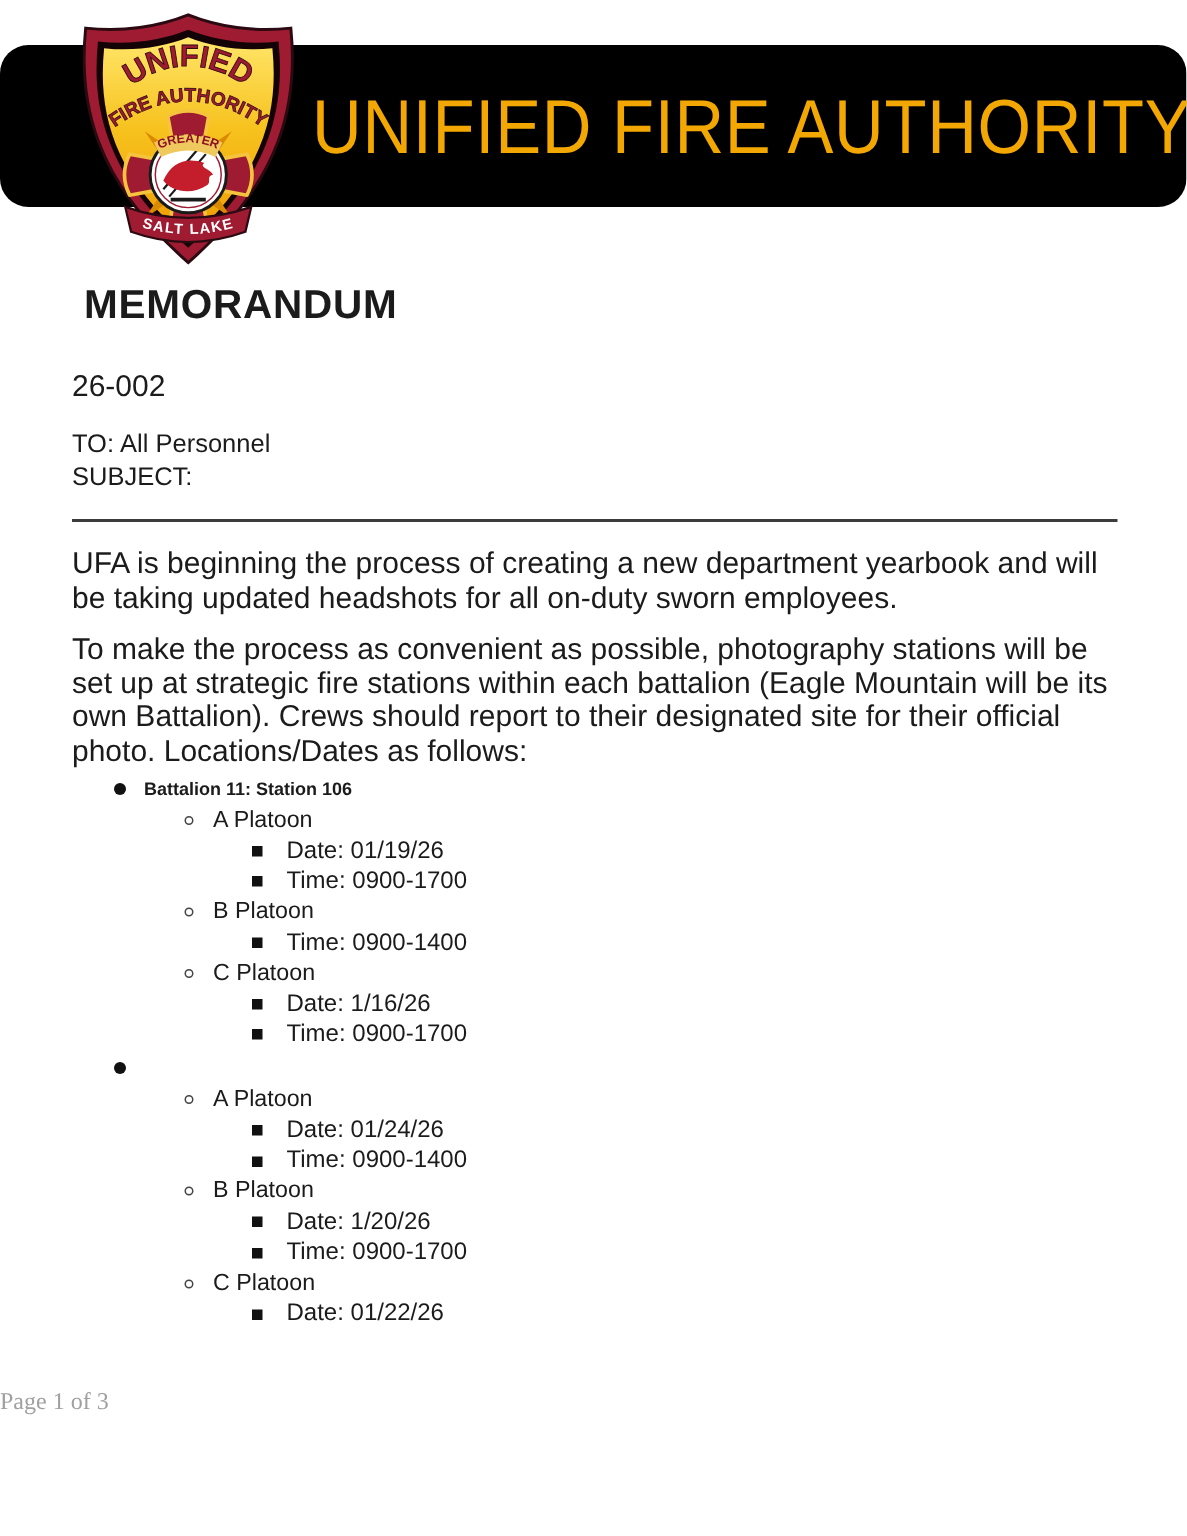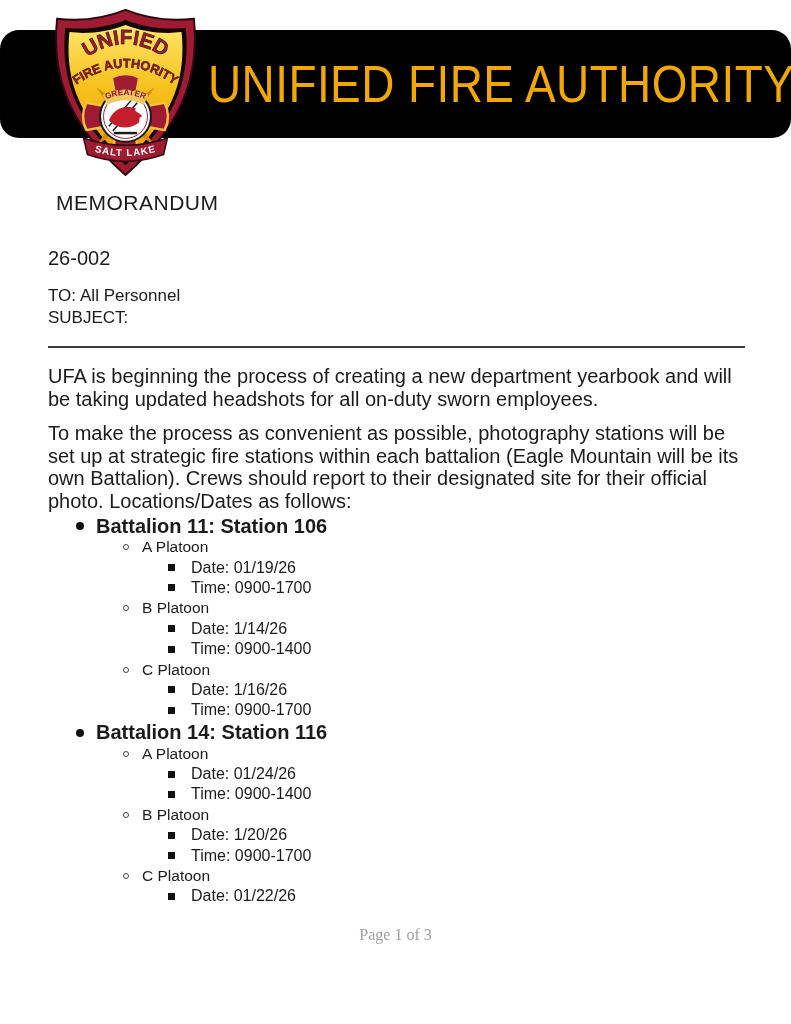--- a/index.html
+++ b/index.html
@@ -28,44 +28,44 @@
     white-space:nowrap;
     transform:scaleX(0.9);
     transform-origin:left center;
   }
 
   
   .logo { position:absolute; left:52px; top:7px; width:147px; height:171px; }
 
   
   .content { position:absolute; top:0; left:0; width:791px; padding:0 48px; }
-  .memo-heading { margin:188px 0 0 8px; font-size:21px; line-height:30px; font-weight:normal; letter-spacing:0.5px; }
+  .memo-heading { margin:188px 0 0 8px; font-size:27px; line-height:30px; font-weight:bold; letter-spacing:0.5px; }
   .memo-meta { margin-top:27px; font-size:20px; line-height:27px; }
   .fields { margin-top:13px; font-size:17px; line-height:22px; }
   .field-row { display:flex; }
   .field-value { margin-left:4px; }
   .divider { margin-top:17px; border:none; border-top:2px solid #3c3c3c; width:697px; }
   .para { margin-top:12px; font-size:20px; line-height:22.5px; max-width:700px; }
   .para.first { margin-top:17px; }
 
   
   .battalions { margin-top:3px; list-style:none; }
   .b-row { display:flex; align-items:center; }
-  .lvl1 { margin-left:28px; height:22px; font-size:20px; font-weight:bold; margin-top:1px; }
+  .lvl1 { margin-left:28px; height:22px; font-size:12px; font-weight:bold; margin-top:1px; }
   .lvl2 { margin-left:75px; height:20.4px; font-size:15.5px; }
   .lvl3 { margin-left:120px; height:20.4px; font-size:16px; }
   .m { display:inline-block; flex:none; }
   .m1 { width:8px; height:8px; background:#111; border-radius:50%; margin-right:12px; }
   .m2 { width:6px; height:6px; border:1.5px solid #444; border-radius:50%; margin-right:13px; }
   .m3 { width:7px; height:7px; background:#111; margin-right:16px; }
 
   
   .page-footer {
     position:absolute; top:926px; left:0; width:791px;
-    text-align:center;
+    text-align:left;
     font-family:"Liberation Serif", serif;
     font-size:16px;
     color:#a0a0a0;
   }
 
   svg text { font-family:"Liberation Sans", sans-serif; }
 </style>
 </head>
 <body>
 
@@ -181,41 +181,36 @@
         <li class="b-row lvl3">
           <span class="m m3"></span>
           <span>Time: 0900-1700</span>
         </li>
         <li class="b-row lvl2">
           <span class="m m2"></span>
           <span>B Platoon</span>
         </li>
         <li class="b-row lvl3">
           <span class="m m3"></span>
-          <span>Date: 1/14/26</span>
-        </li>
-        <li class="b-row lvl3">
-          <span class="m m3"></span>
           <span>Time: 0900-1400</span>
         </li>
         <li class="b-row lvl2">
           <span class="m m2"></span>
           <span>C Platoon</span>
         </li>
         <li class="b-row lvl3">
           <span class="m m3"></span>
           <span>Date: 1/16/26</span>
         </li>
         <li class="b-row lvl3">
           <span class="m m3"></span>
           <span>Time: 0900-1700</span>
         </li>
         <li class="b-row lvl1">
           <span class="m m1"></span>
-          <span>Battalion 14: Station 116</span>
         </li>
         <li class="b-row lvl2">
           <span class="m m2"></span>
           <span>A Platoon</span>
         </li>
         <li class="b-row lvl3">
           <span class="m m3"></span>
           <span>Date: 01/24/26</span>
         </li>
         <li class="b-row lvl3">

